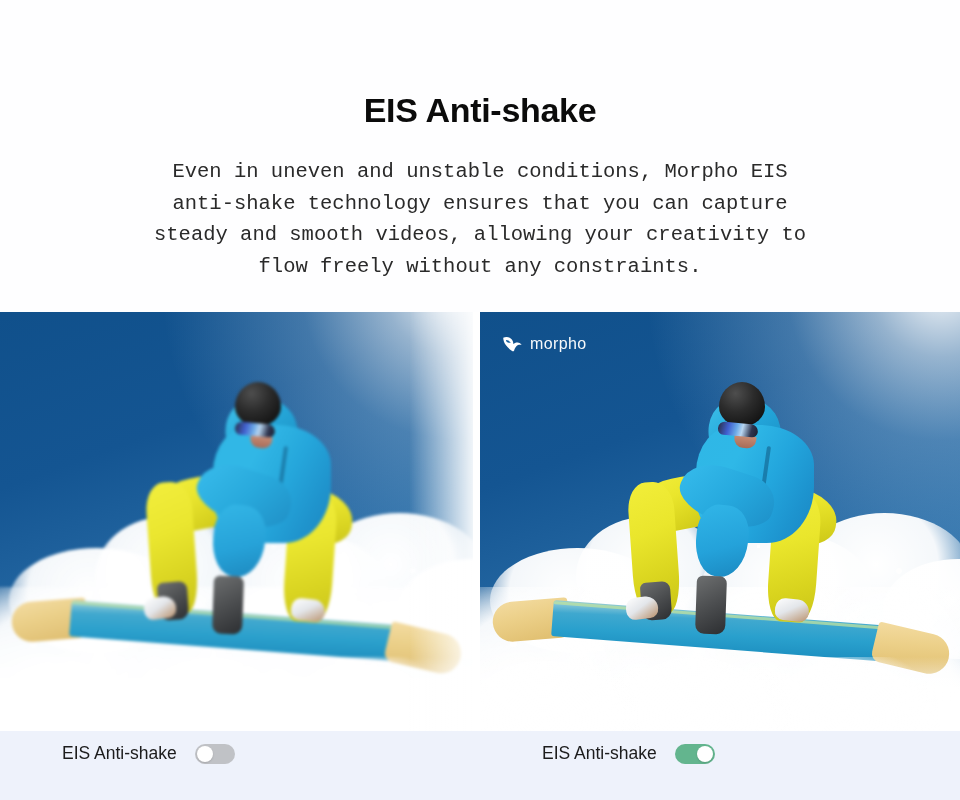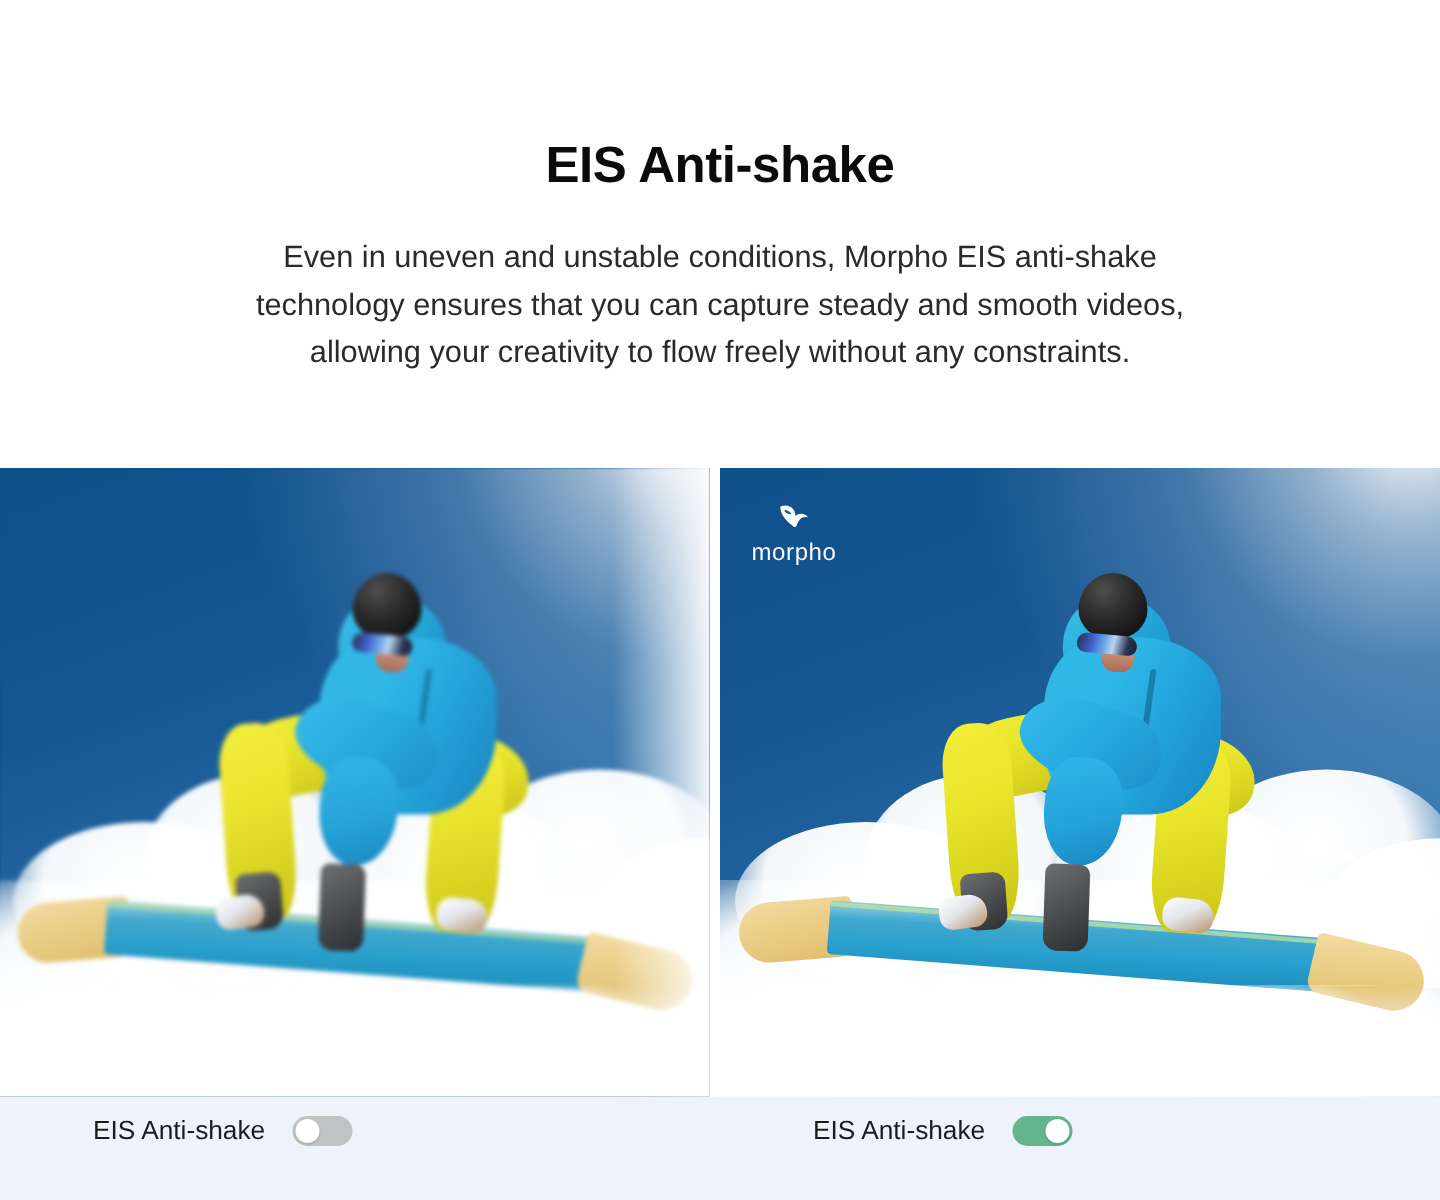--- a/index.html
+++ b/index.html
@@ -43,20 +43,21 @@
     line-height: 1.1;
   }
 
   .page-subtitle {
     margin: 27px auto 0;
     width: 680px;
     font-size: 20.5px;
     line-height: 31.5px;
     color: #2a2a2a;
     font-weight: 400;
+    font-family: Liberation Mono, monospace;
   }
 
   
   .compare {
     position: relative;
     height: 419px;
     display: flex;
     background: #ffffff;
   }
 
@@ -341,21 +342,20 @@
 
   
   .watermark {
     position: absolute;
     left: 21px;
     top: 23px;
     display: flex;
     align-items: center;
     gap: 7px;
     z-index: 14;
-    flex-direction: column;
   }
   .wm-mark { width: 22px; height: 18px; display: block; }
   .wm-text {
     color: #ffffff;
     font-size: 16px;
     letter-spacing: 0.4px;
     font-weight: 400;
     opacity: 0.97;
   }
 

